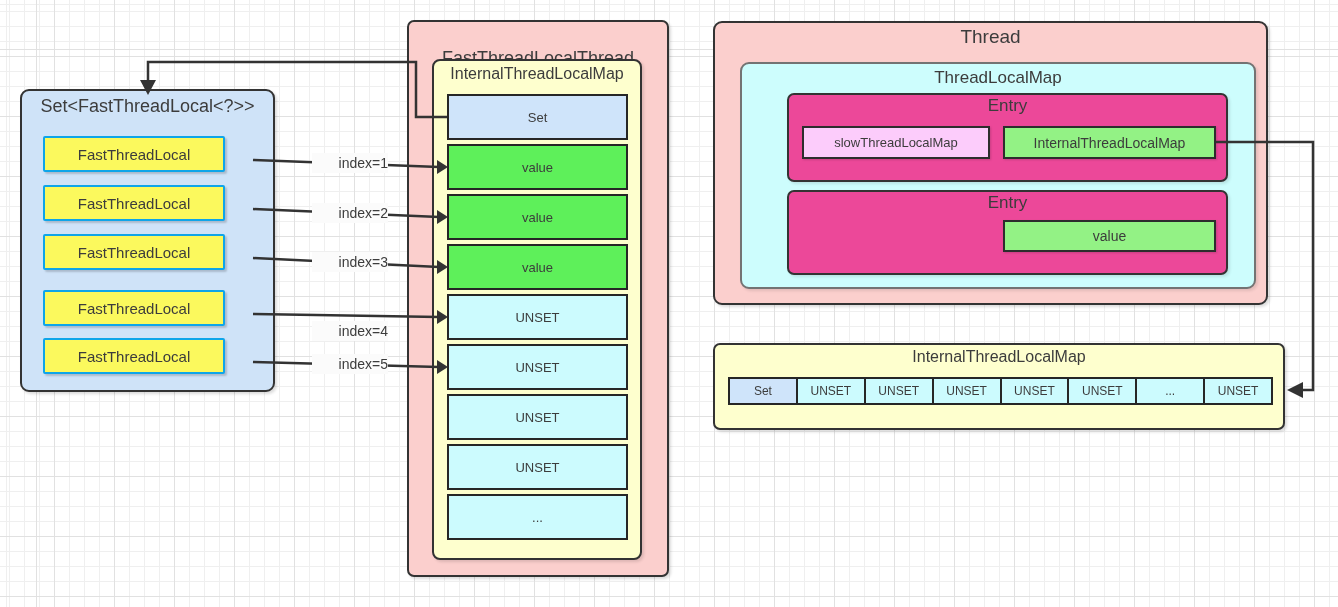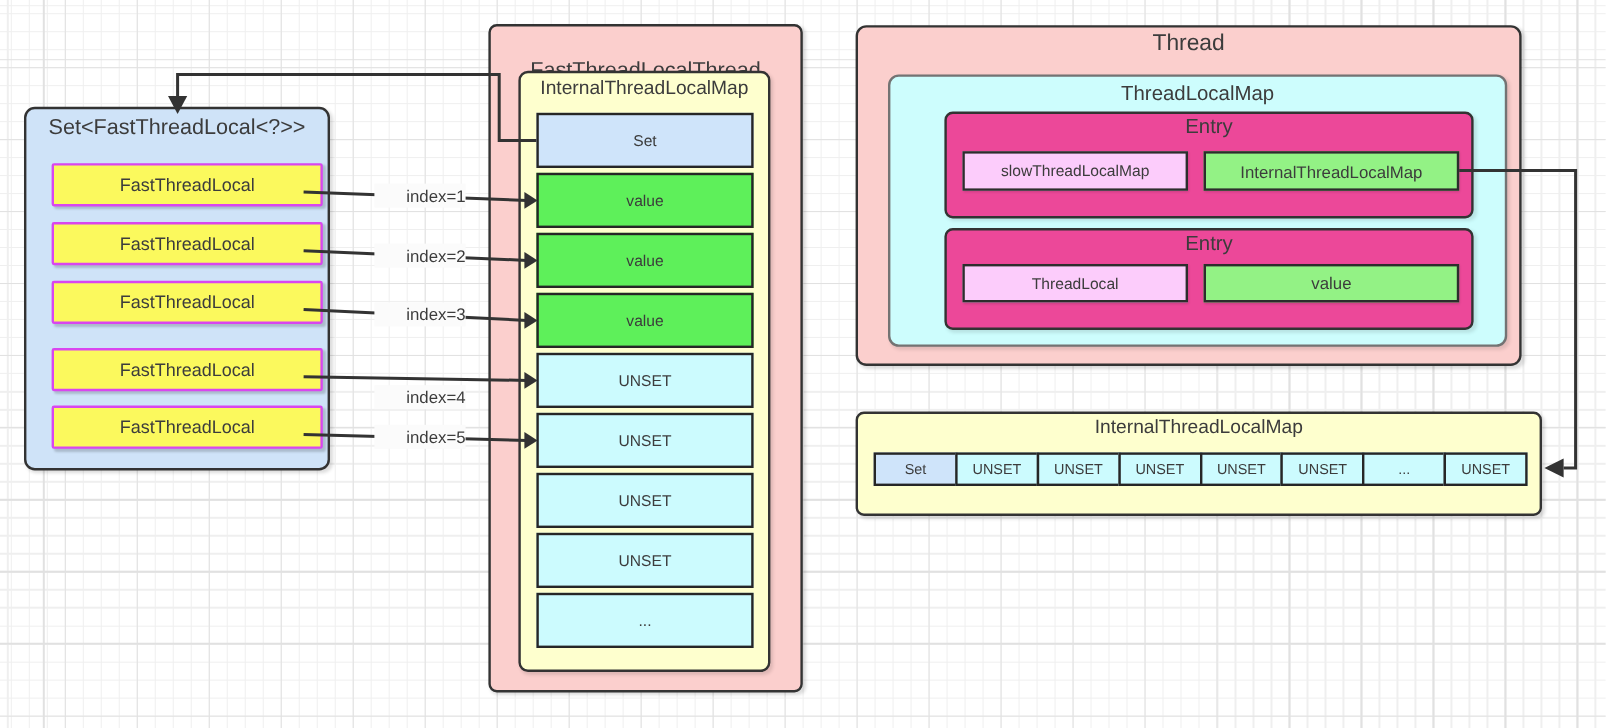--- a/index.html
+++ b/index.html
@@ -15,22 +15,22 @@
     font-family:"Liberation Sans","DejaVu Sans",sans-serif;
     color:#3c3c3c;
   }
   .panel{position:absolute;box-sizing:border-box;border:2px solid #333;
          box-shadow:2px 2px 3px rgba(0,0,0,0.14);}
   .ptitle{text-align:center;white-space:nowrap;overflow:hidden;}
 
   
   .left-box{left:20px;top:89px;width:255px;height:303px;background:#cfe3f8;border-radius:9px;}
   .left-title{font-size:18px;padding-top:5px;}
-  .ftl-box{position:absolute;left:21px;width:226px;height:36px;box-sizing:border-box;
-           background:#fbf95d;border:2px solid #d946ef;border-radius:2px;
+  .ftl-box{position:absolute;left:21px;width:182px;height:36px;box-sizing:border-box;
+           background:#fbf95d;border:2px solid #0ea5e9;border-radius:2px;
            display:flex;align-items:center;justify-content:center;font-size:15px;
            box-shadow:2px 2px 2px rgba(0,0,0,0.18);}
 
   
   .ftlt-box{left:407px;top:20px;width:262px;height:557px;background:#fbcfcd;border-radius:7px;}
   .ftlt-title{font-size:18px;padding-top:4px;margin-top:22px;}
   .itlm-box{position:absolute;left:23px;top:37px;width:210px;height:501px;box-sizing:border-box;
             background:#feffce;border:2px solid #333;border-radius:8px;
             box-shadow:2px 2px 3px rgba(0,0,0,0.12);}
   .itlm-title{font-size:16px;padding-top:4px;}
@@ -115,21 +115,20 @@
       <div class="ptitle tlm-title">ThreadLocalMap</div>
 
       <div class="entry entry1">
         <div class="ptitle entry-title">Entry</div>
         <div class="kv k-box e1y">slowThreadLocalMap</div>
         <div class="kv v-box e1y">InternalThreadLocalMap</div>
       </div>
 
       <div class="entry entry2">
         <div class="ptitle entry-title">Entry</div>
-        <div class="kv k-box e2y">ThreadLocal</div>
         <div class="kv v-box e2y">value</div>
       </div>
     </div>
   </div>
 
   <div class="panel imr-box">
     <div class="ptitle imr-title">InternalThreadLocalMap</div>
     <div id="row-cells" class="row-cells">
         <div class="rcell c-set">Set</div>
         <div class="rcell c-unset">UNSET</div>

